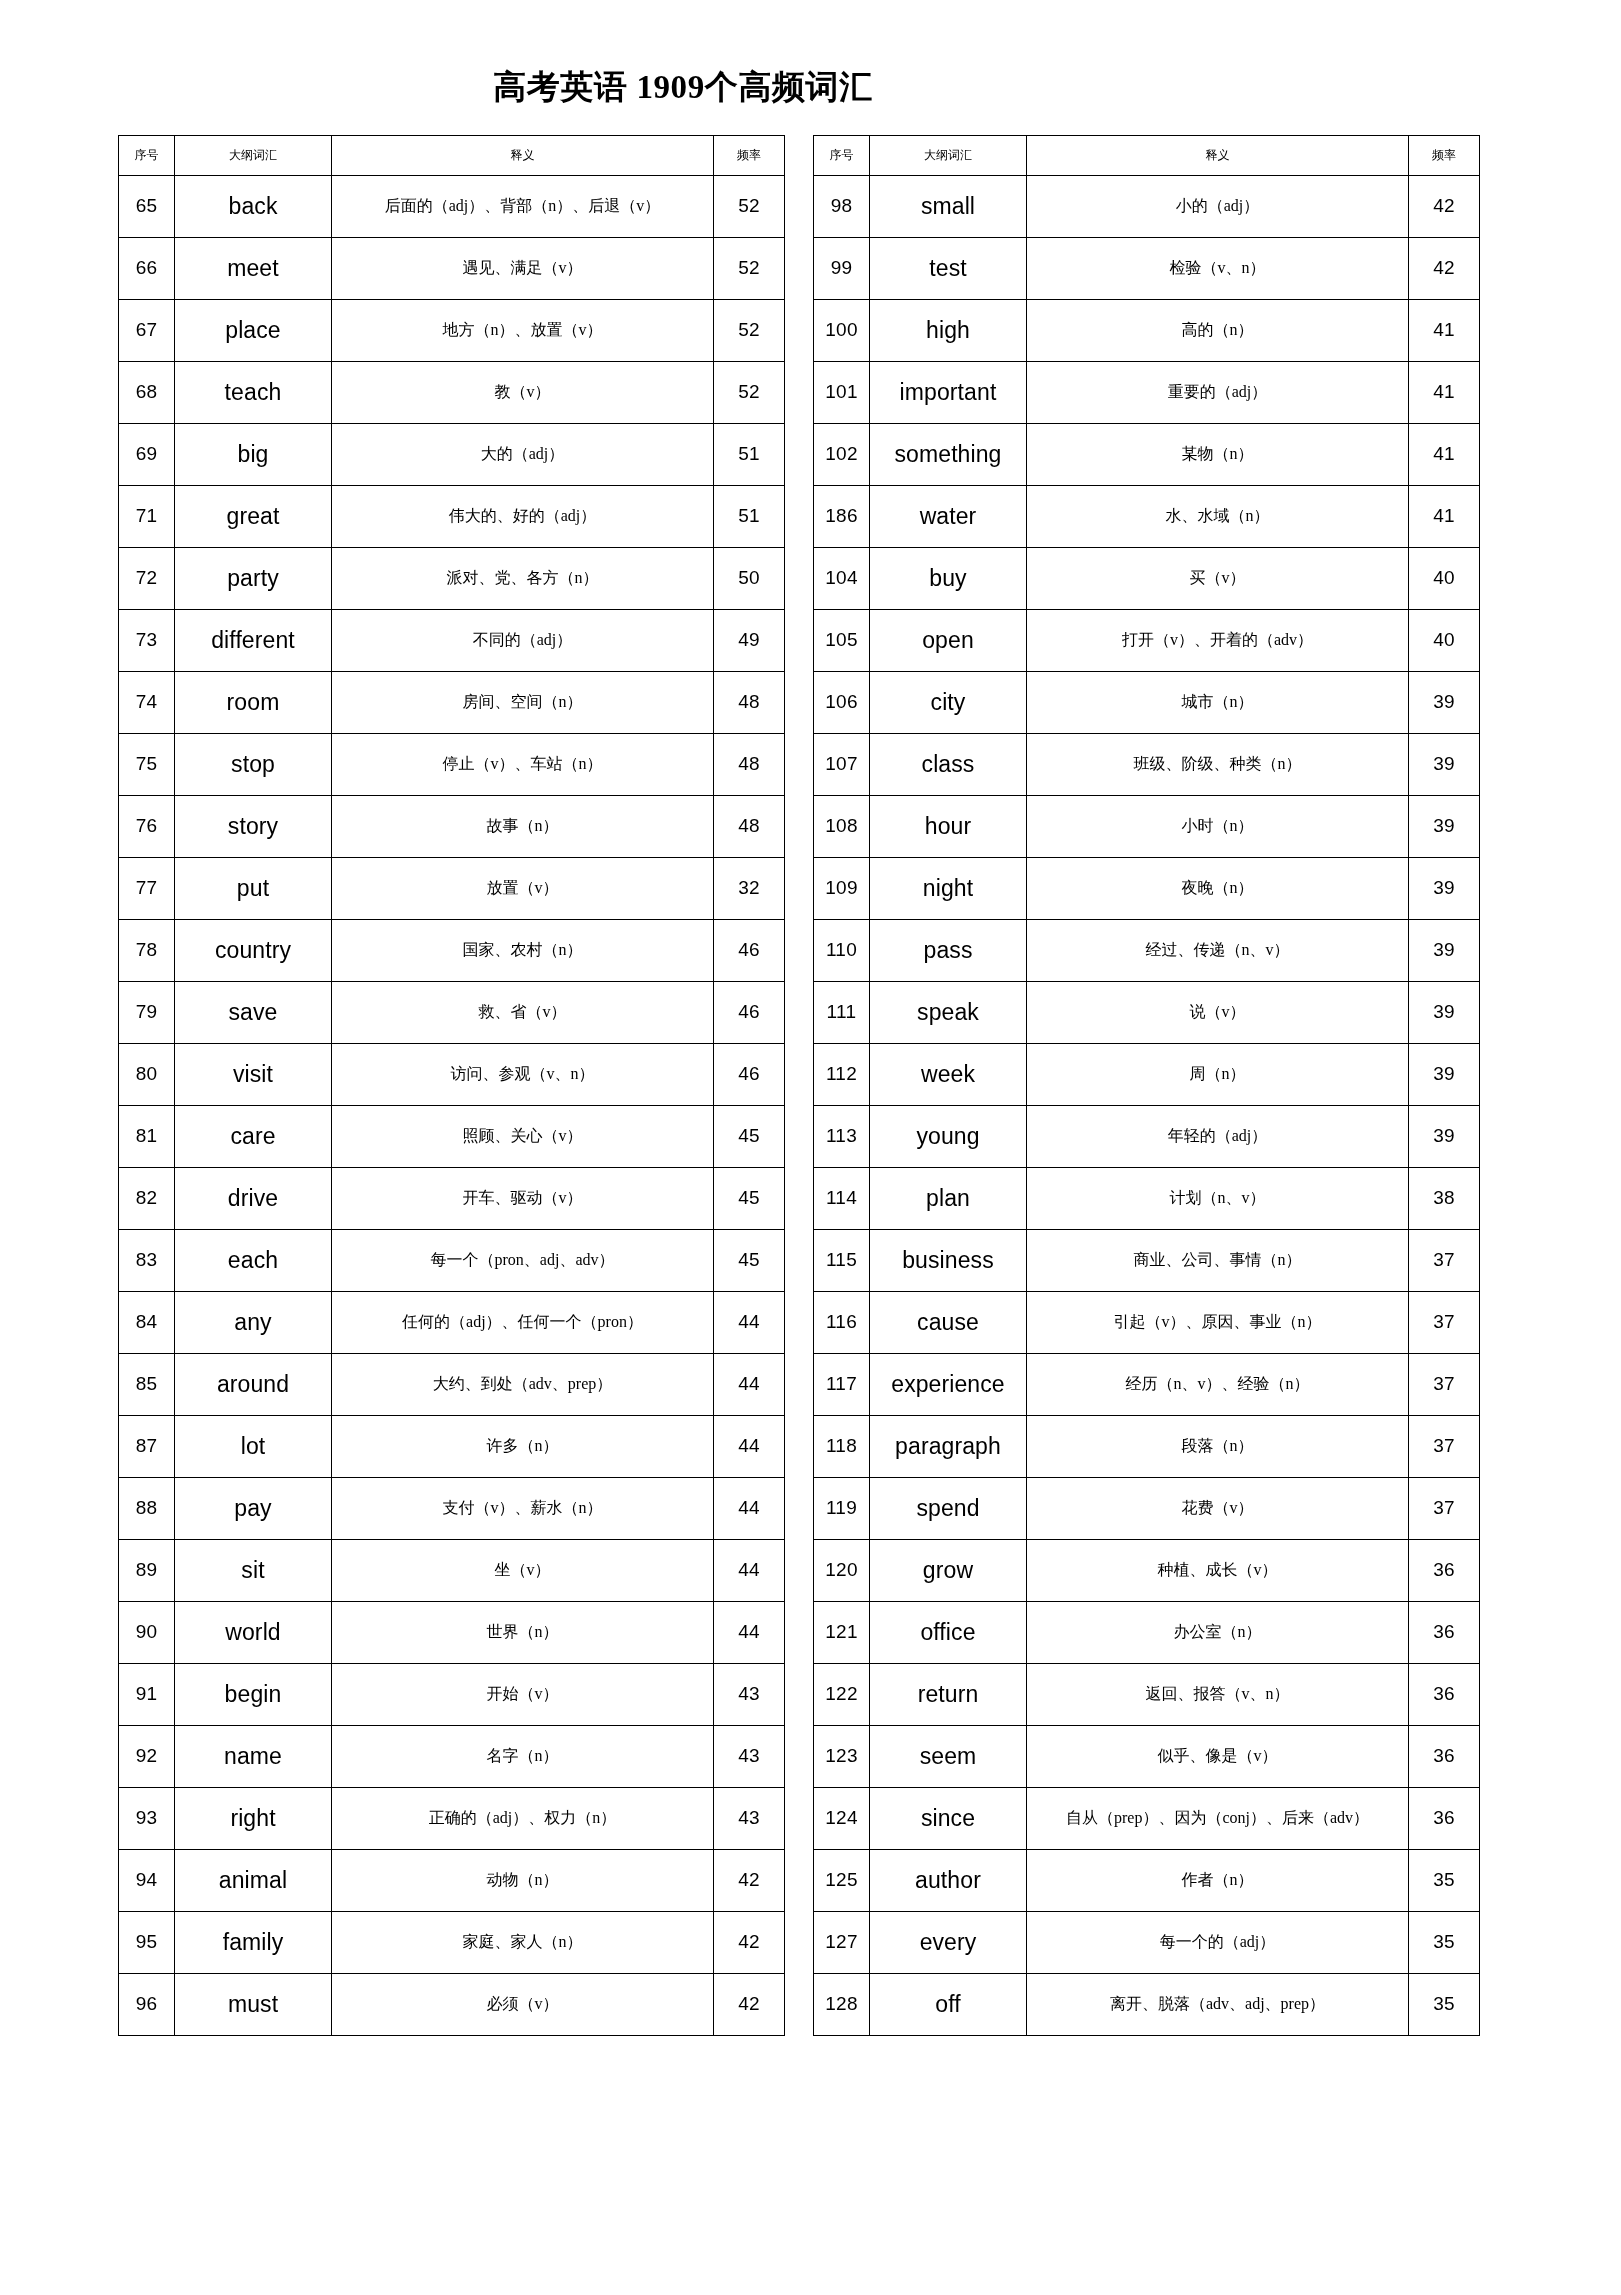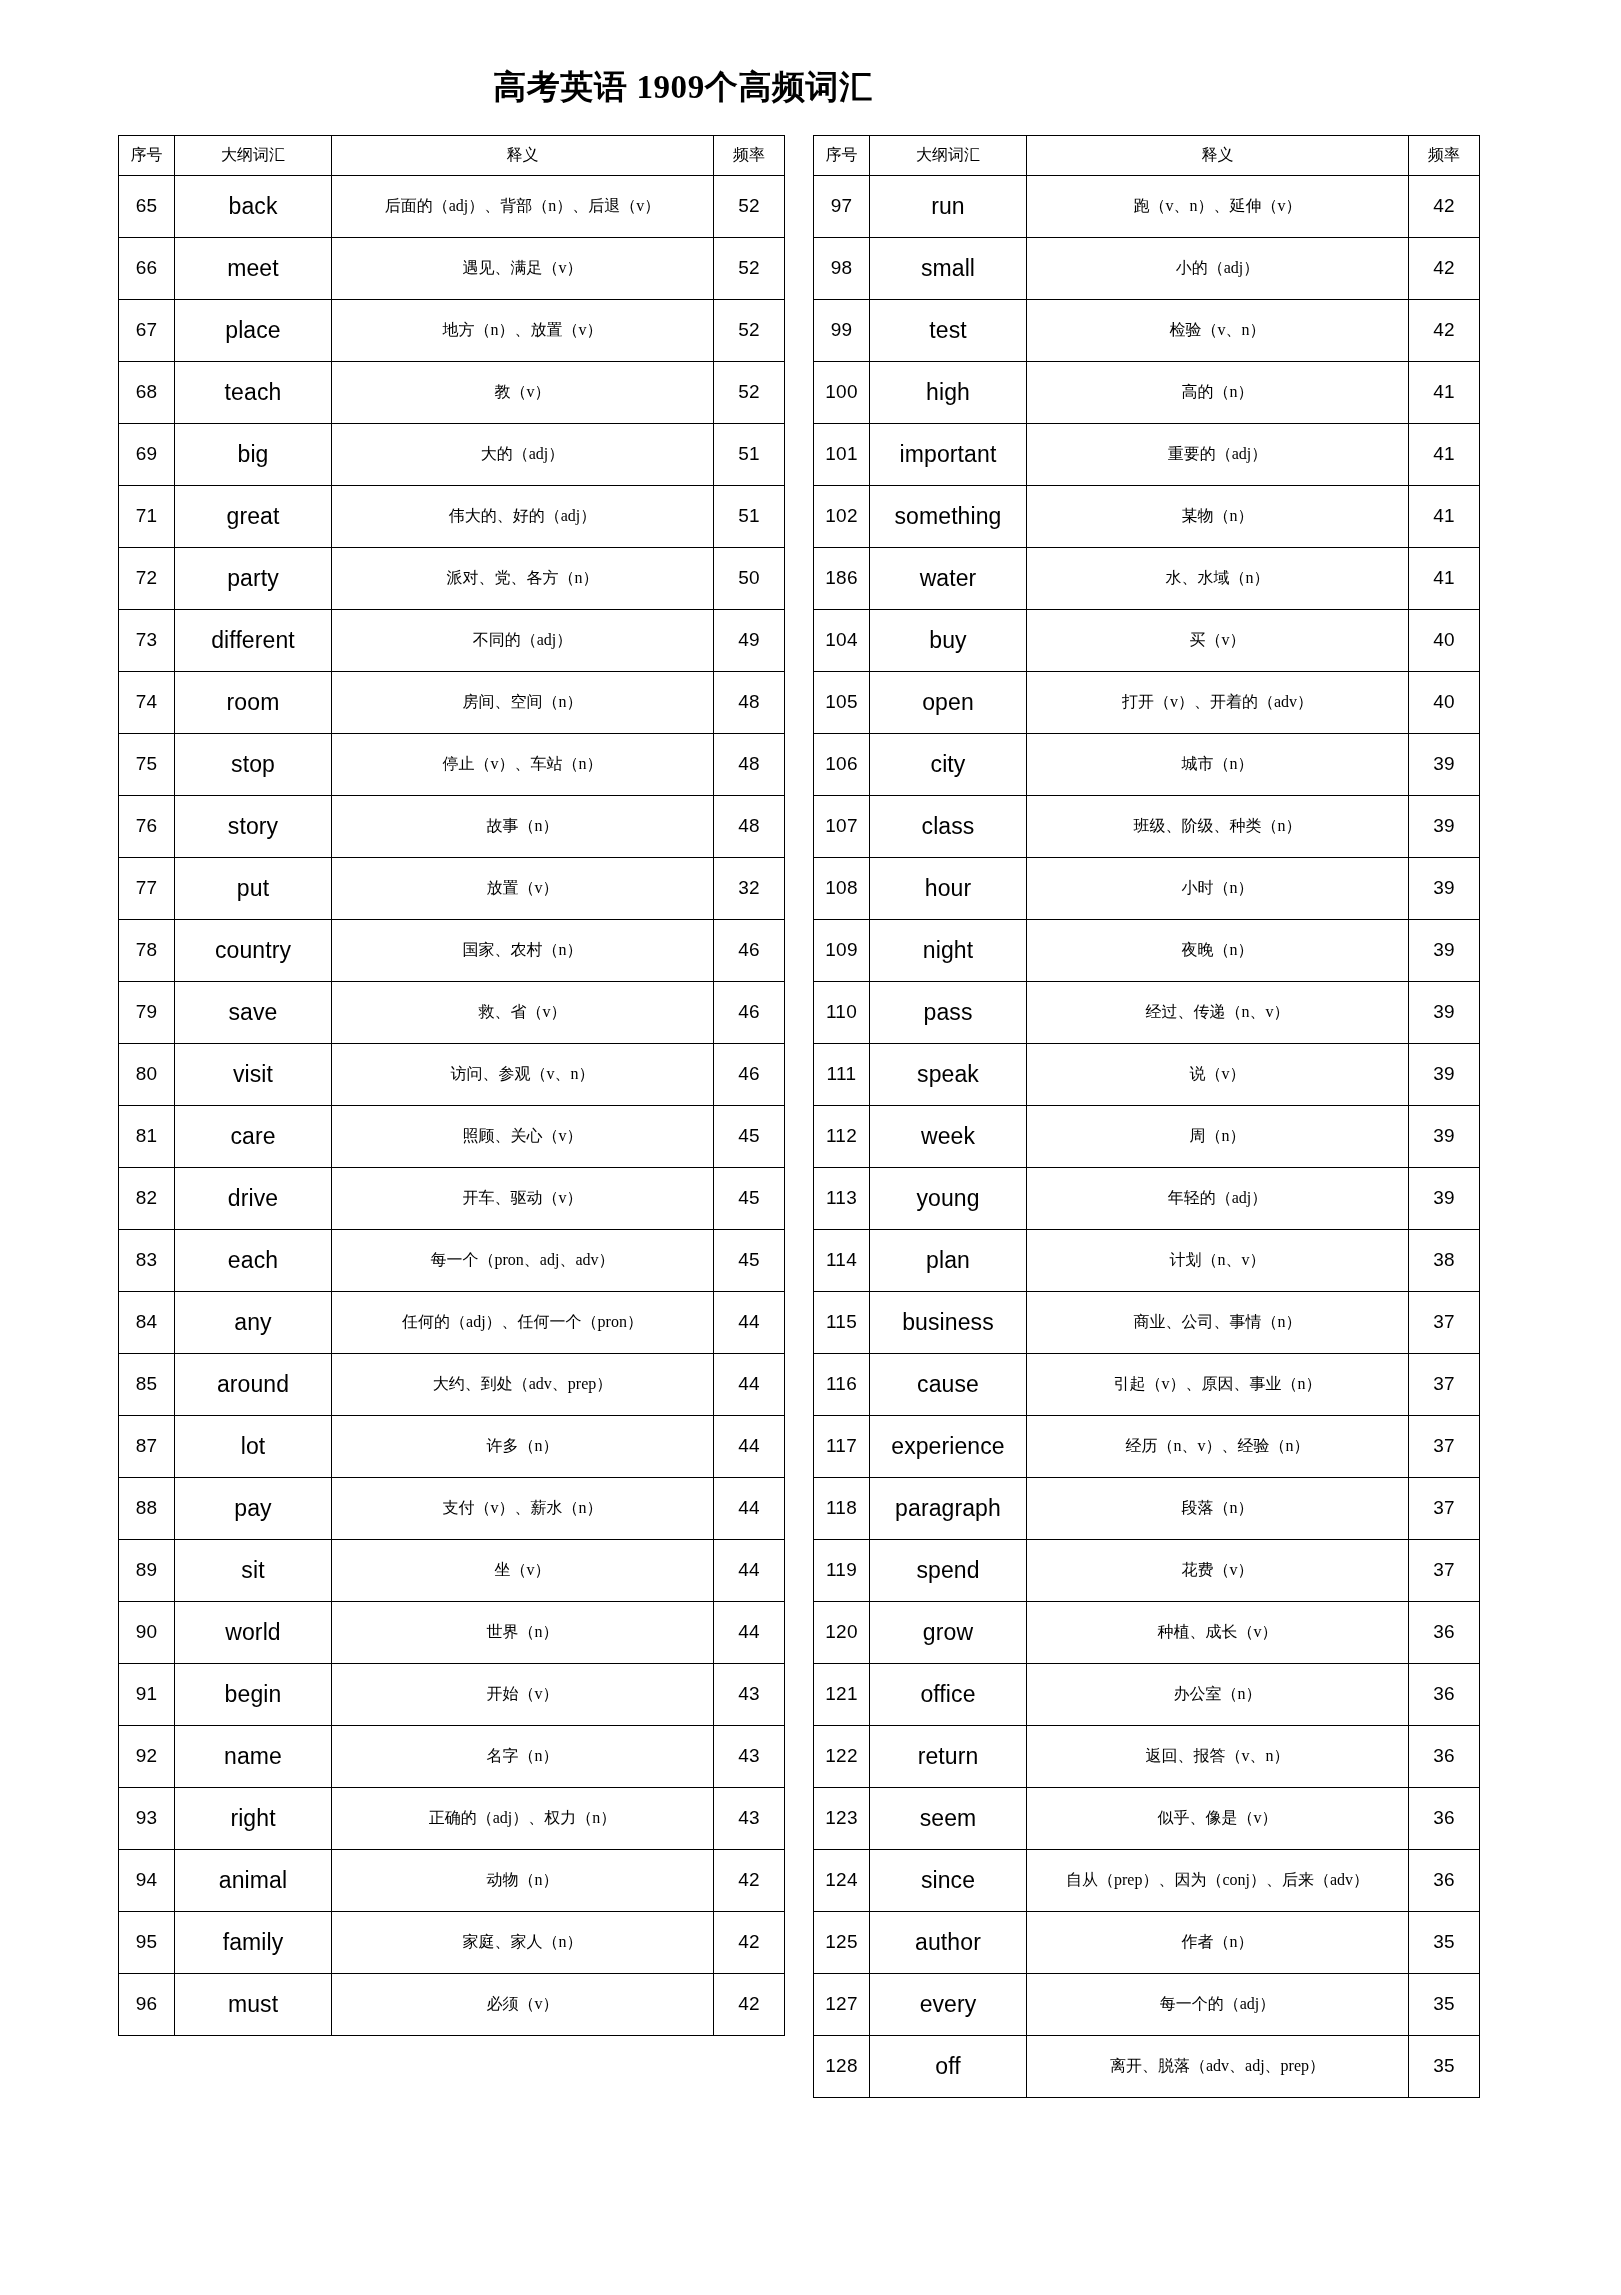--- a/index.html
+++ b/index.html
@@ -55,21 +55,21 @@
   .vocab-table th, .vocab-table td {
     border: 1.3px solid #000;
     text-align: center;
     vertical-align: middle;
     padding: 0;
     background: #fff;
   }
   .vocab-table thead th {
     height: 39px;
     font-weight: 400;
-    font-size: 16px;
+    font-size: 12px;
     font-family: "Liberation Serif", "DejaVu Serif", serif;
   }
   .vocab-table tbody tr {
     height: 62px;
   }
   .cell-idx {
     font-size: 19px;
     font-family: "Liberation Sans", "DejaVu Sans", sans-serif;
     letter-spacing: 0.3px;
   }
@@ -312,26 +312,20 @@
       <thead>
         <tr>
           <th class="hdr-idx">序号</th>
           <th class="hdr-word">大纲词汇</th>
           <th class="hdr-def">释义</th>
           <th class="hdr-freq">频率</th>
         </tr>
       </thead>
       <tbody>
           <tr>
-            <td class="cell-idx">97</td>
-            <td class="cell-word">run</td>
-            <td class="cell-def">跑（v、n）、延伸（v）</td>
-            <td class="cell-freq">42</td>
-          </tr>
-          <tr>
             <td class="cell-idx">98</td>
             <td class="cell-word">small</td>
             <td class="cell-def">小的（adj）</td>
             <td class="cell-freq">42</td>
           </tr>
           <tr>
             <td class="cell-idx">99</td>
             <td class="cell-word">test</td>
             <td class="cell-def">检验（v、n）</td>
             <td class="cell-freq">42</td>

